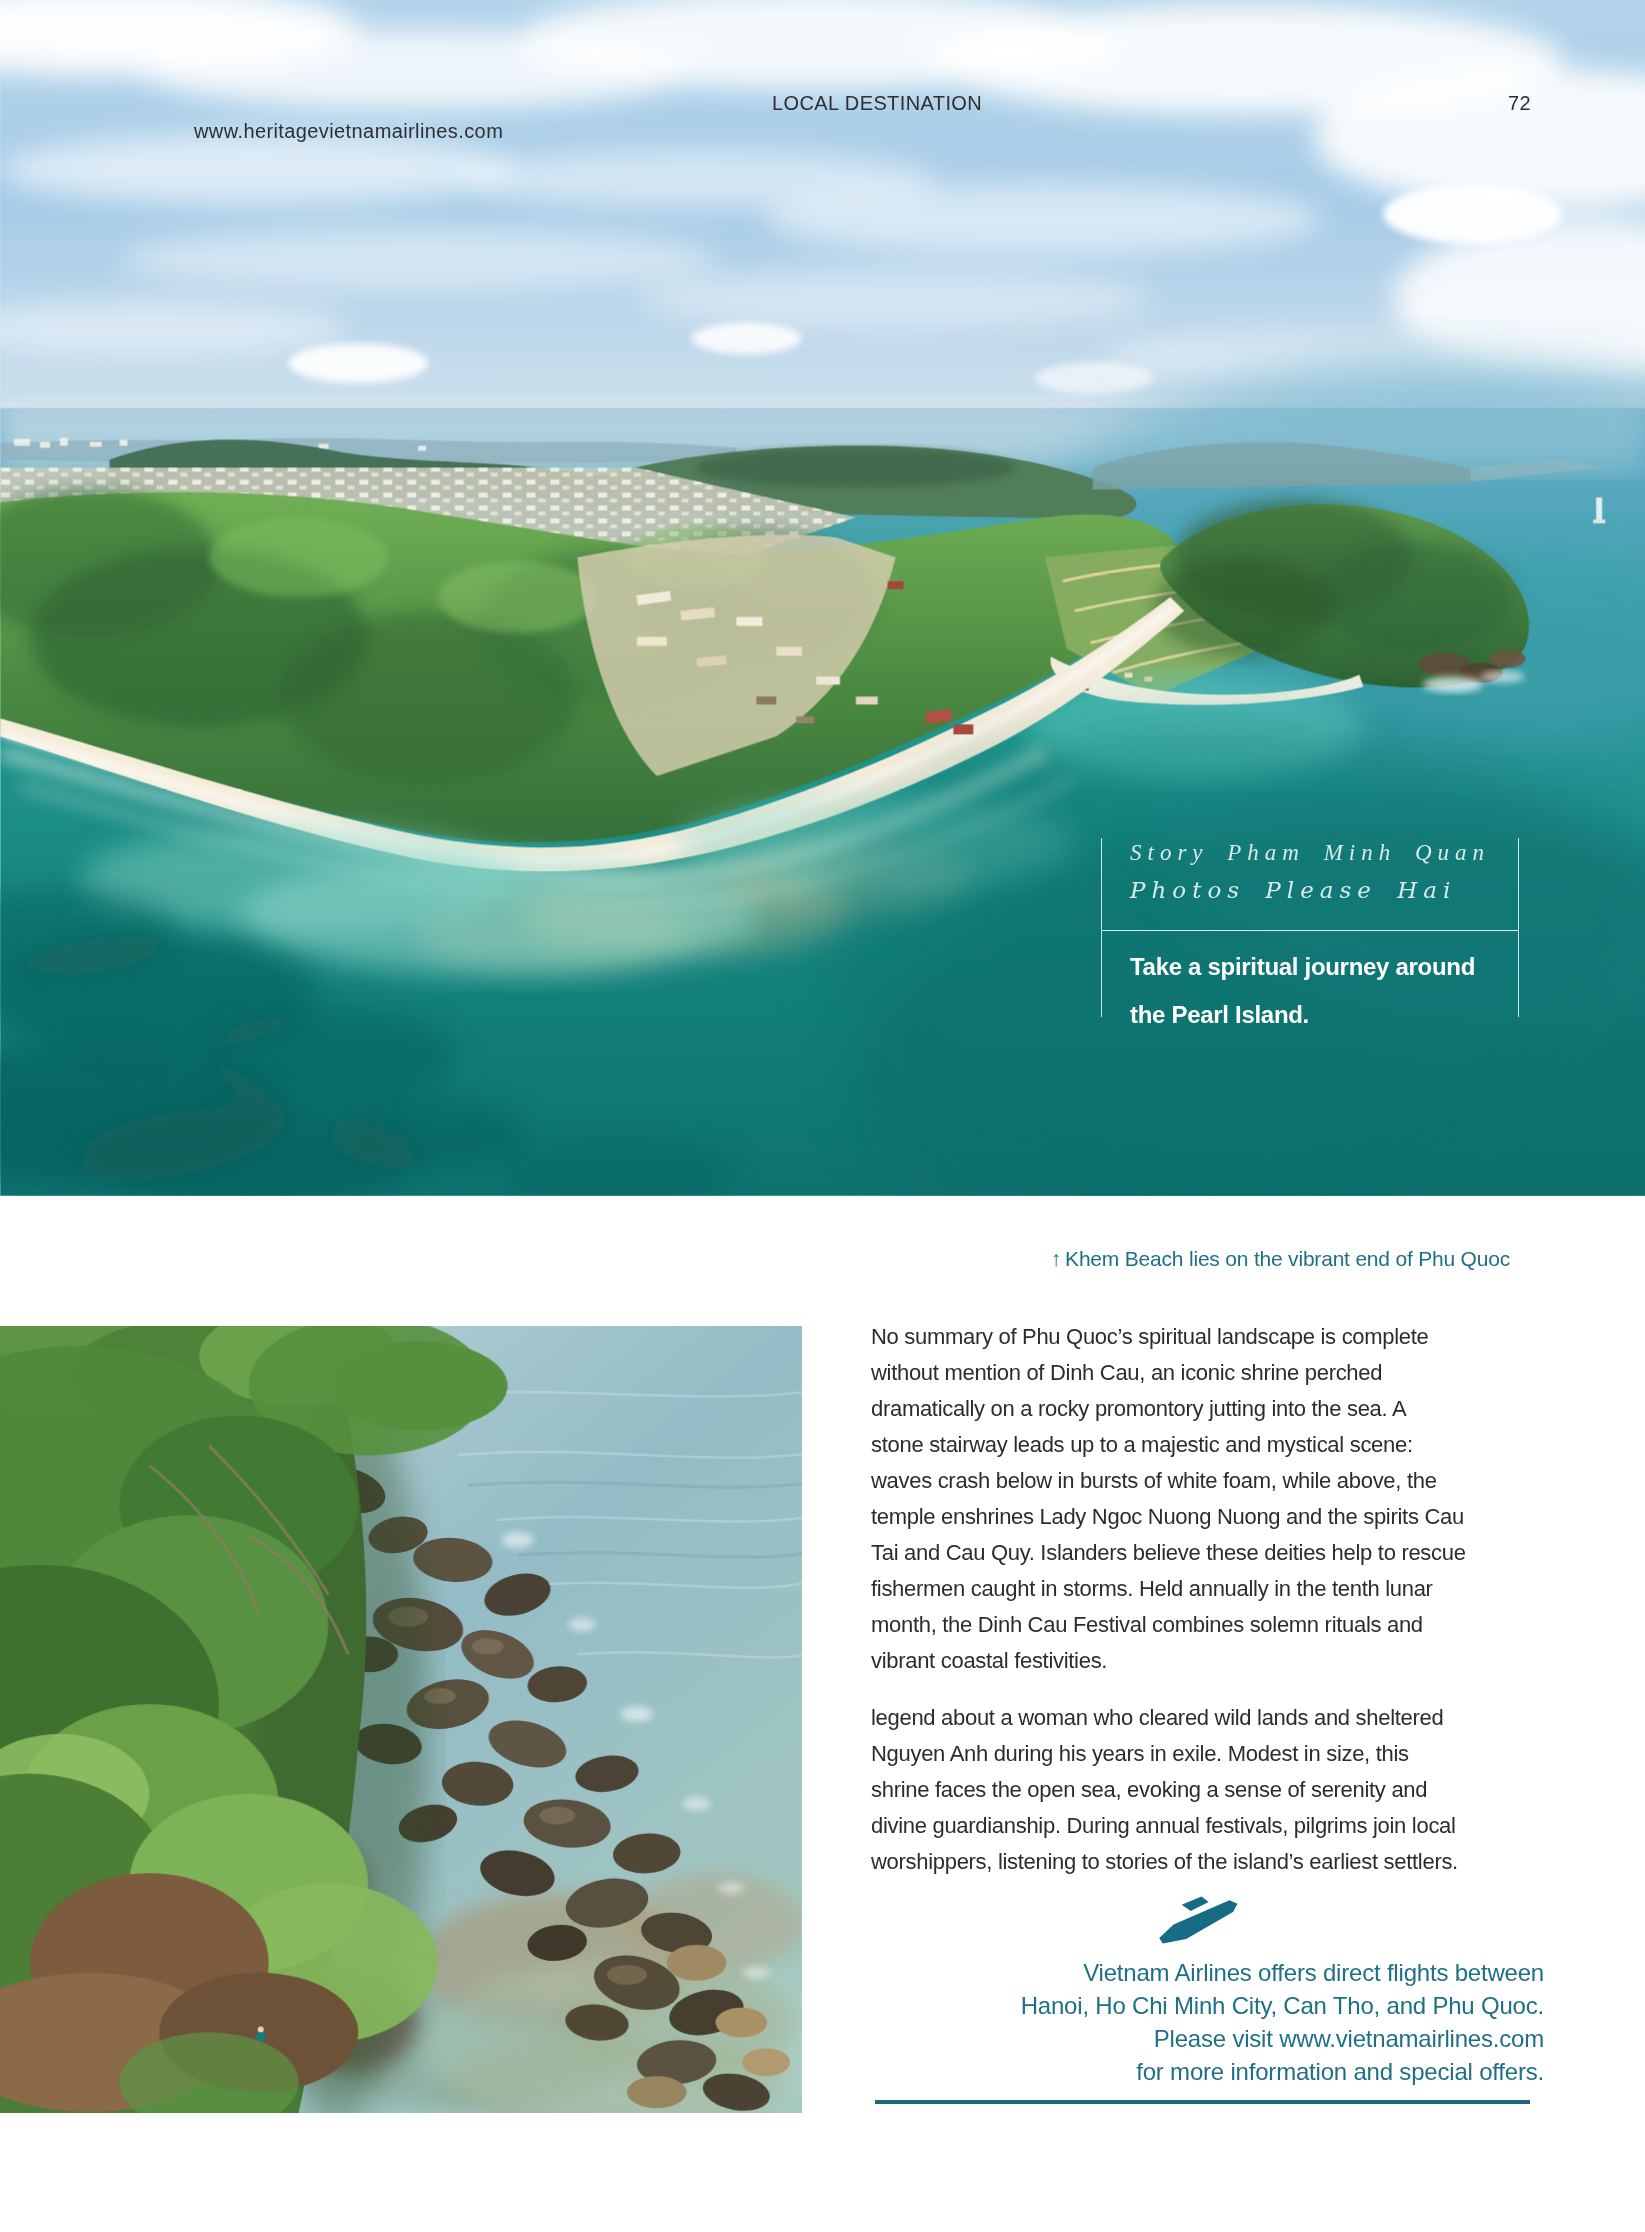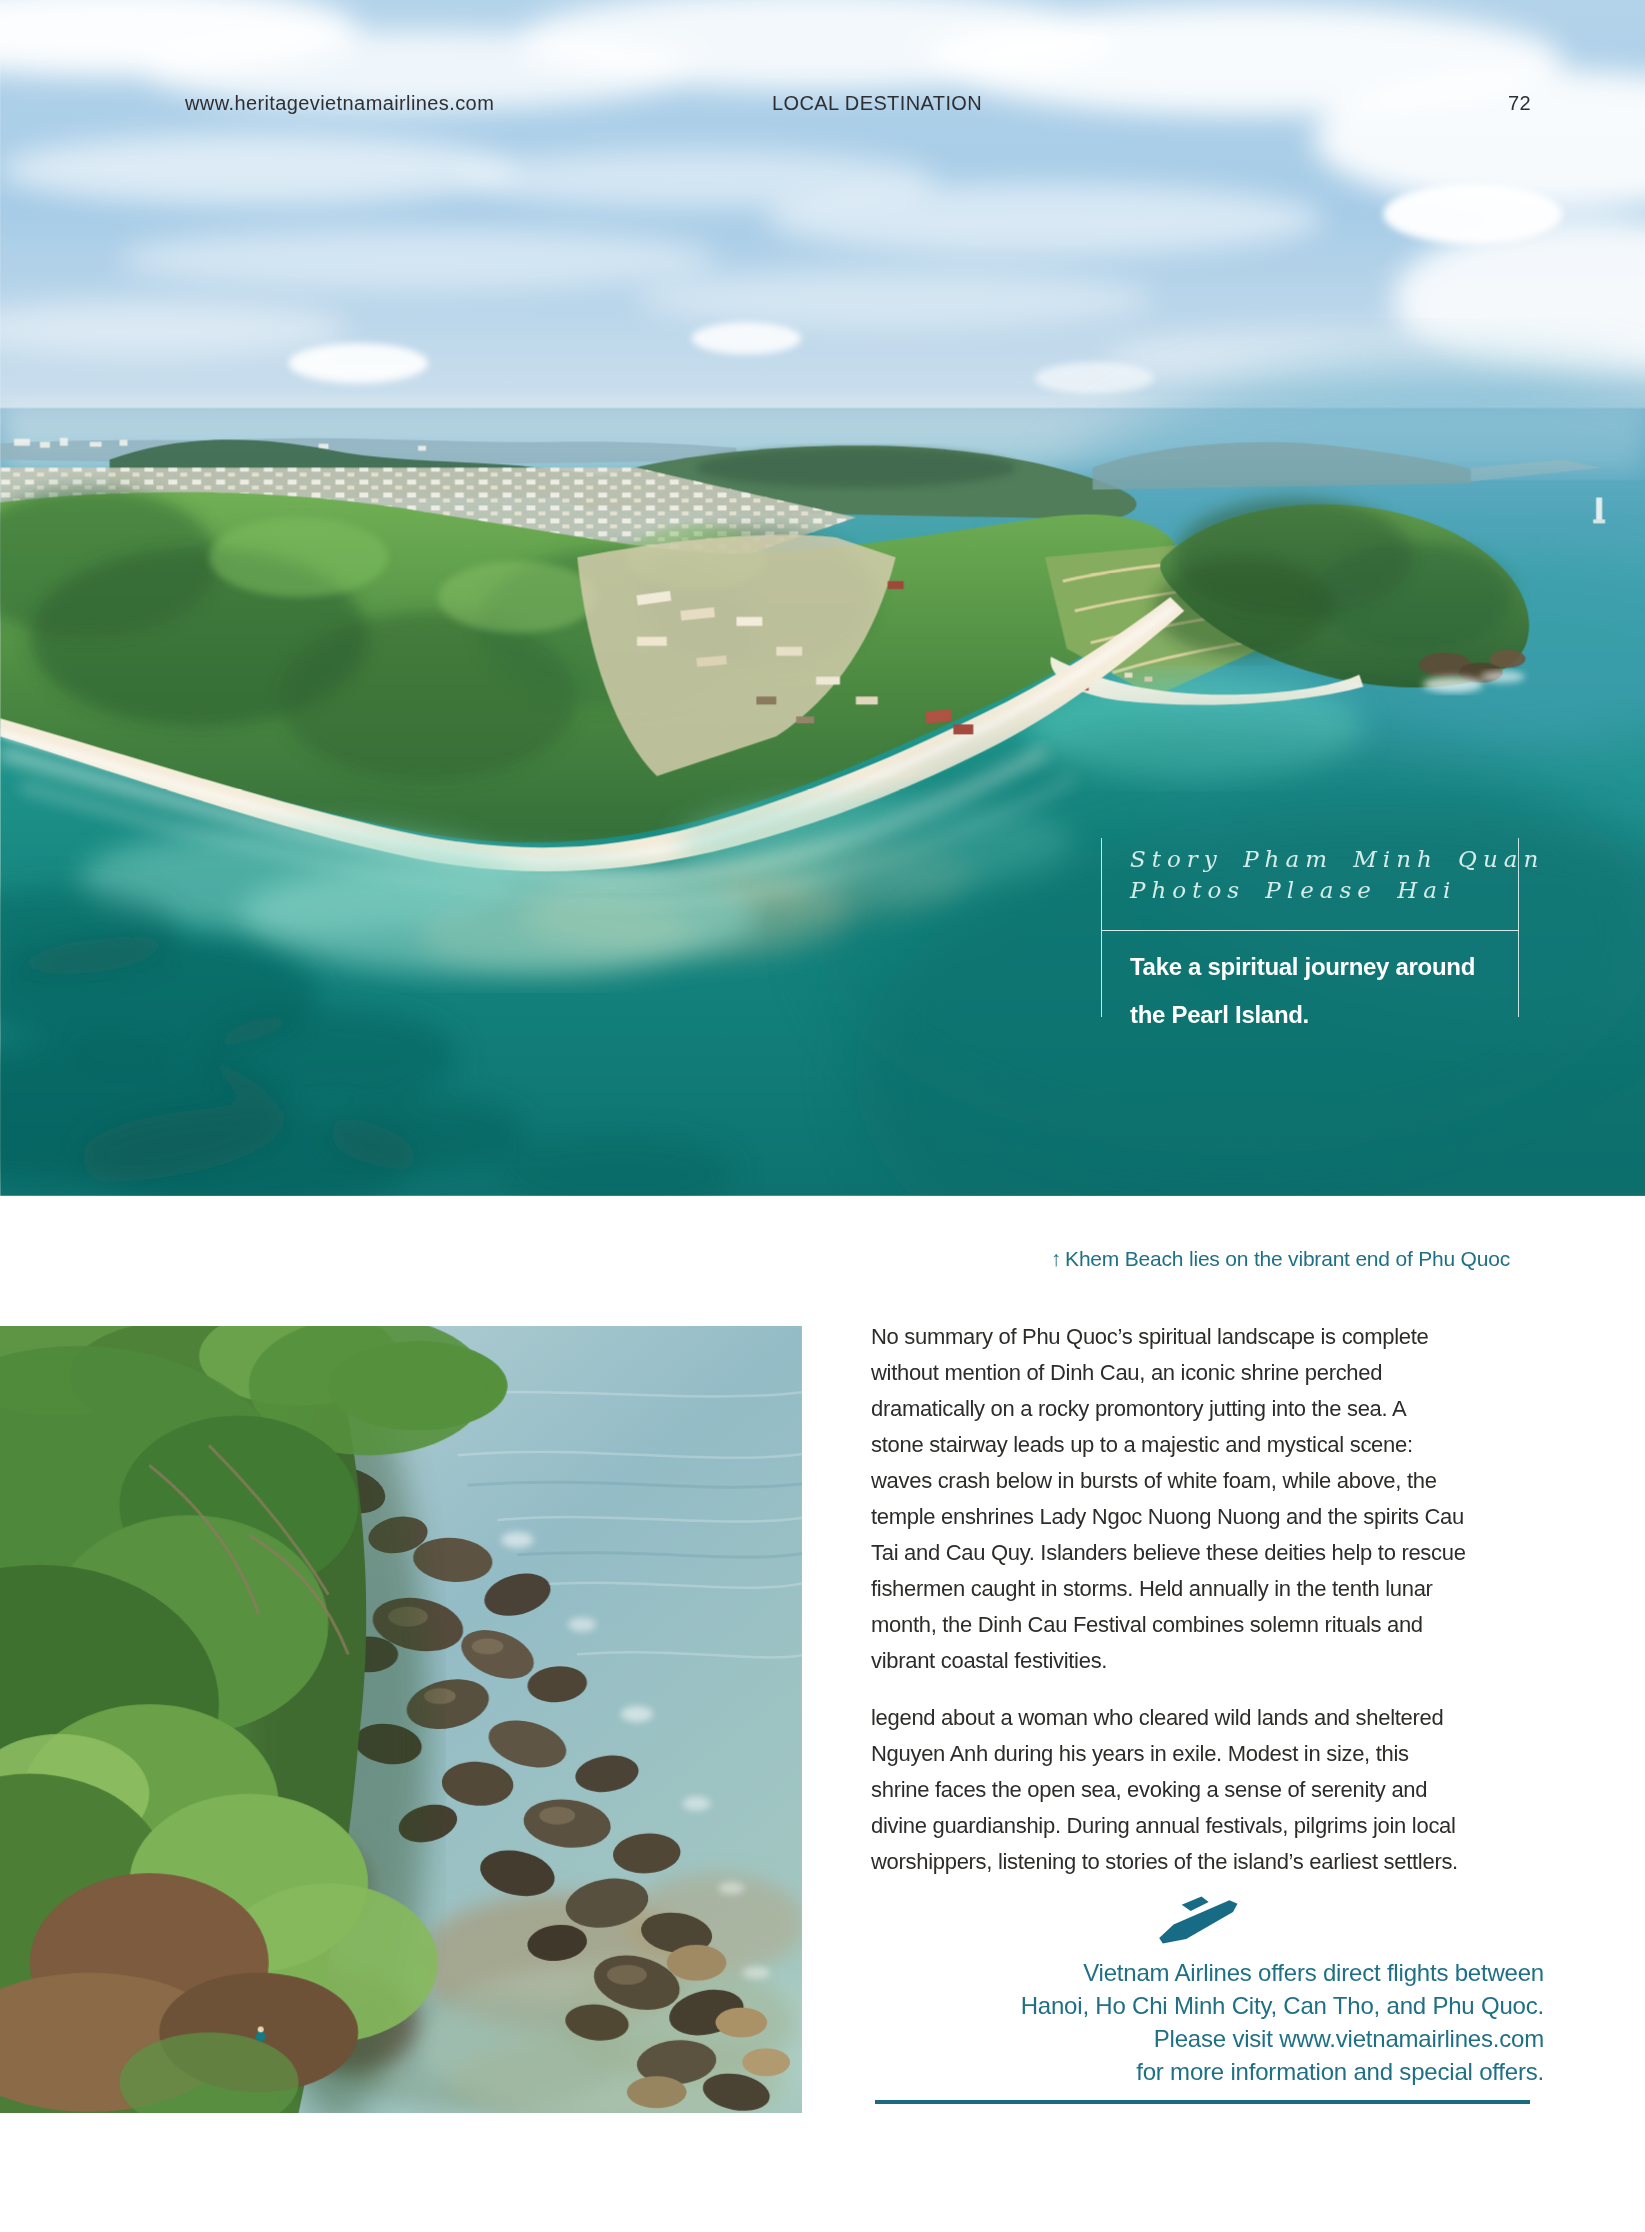--- a/index.html
+++ b/index.html
@@ -14,35 +14,35 @@
   *{margin:0;padding:0;box-sizing:border-box;}
   html,body{background:#888;}
   .page{
     position:relative;width:1646px;height:2233px;margin:0 auto;
     background:var(--page-bg);overflow:hidden;
     font-family:"Liberation Sans",sans-serif;color:var(--body-text);
   }
   .hero{position:absolute;left:0;top:0;width:1646px;height:1196px;overflow:hidden;}
   .hero svg{display:block;}
   .page-header span{position:absolute;top:92px;font-size:20px;letter-spacing:0.4px;color:var(--header-text);}
-  .hdr-site{left:185px;}
+  .hdr-site{left:194px;margin-top:28px;}
   .hdr-section{left:772px;letter-spacing:1px;}
   .hdr-page{left:1508px;}
   .credit-block{
     position:absolute;left:1101px;top:838px;width:418px;height:179px;
     border-left:1px solid rgba(235,248,246,.85);
     border-right:1px solid rgba(235,248,246,.85);
   }
   .credit-line{
     position:absolute;left:28px;white-space:nowrap;
     font-family:"DejaVu Serif",serif;font-style:italic;
     font-size:23px;line-height:30px;letter-spacing:6px;word-spacing:7px;
     color:var(--credit-aqua);
   }
-  .credit-1{top:6px;}
+  .credit-1{top:0;font-family:Liberation Serif, serif;}
   .credit-2{top:37px;}
   .credit-divider{position:absolute;left:0;top:92px;width:100%;height:1px;background:rgba(235,248,246,.9);}
   .hero-headline{
     position:absolute;left:28px;top:105px;width:378px;
     font-size:24px;line-height:48px;font-weight:bold;letter-spacing:-0.3px;
     color:var(--headline-white);white-space:pre-line;
   }
   .photo-caption{
     position:absolute;top:1247px;right:136px;
     font-size:21px;color:var(--accent-teal);letter-spacing:-0.2px;white-space:nowrap;

